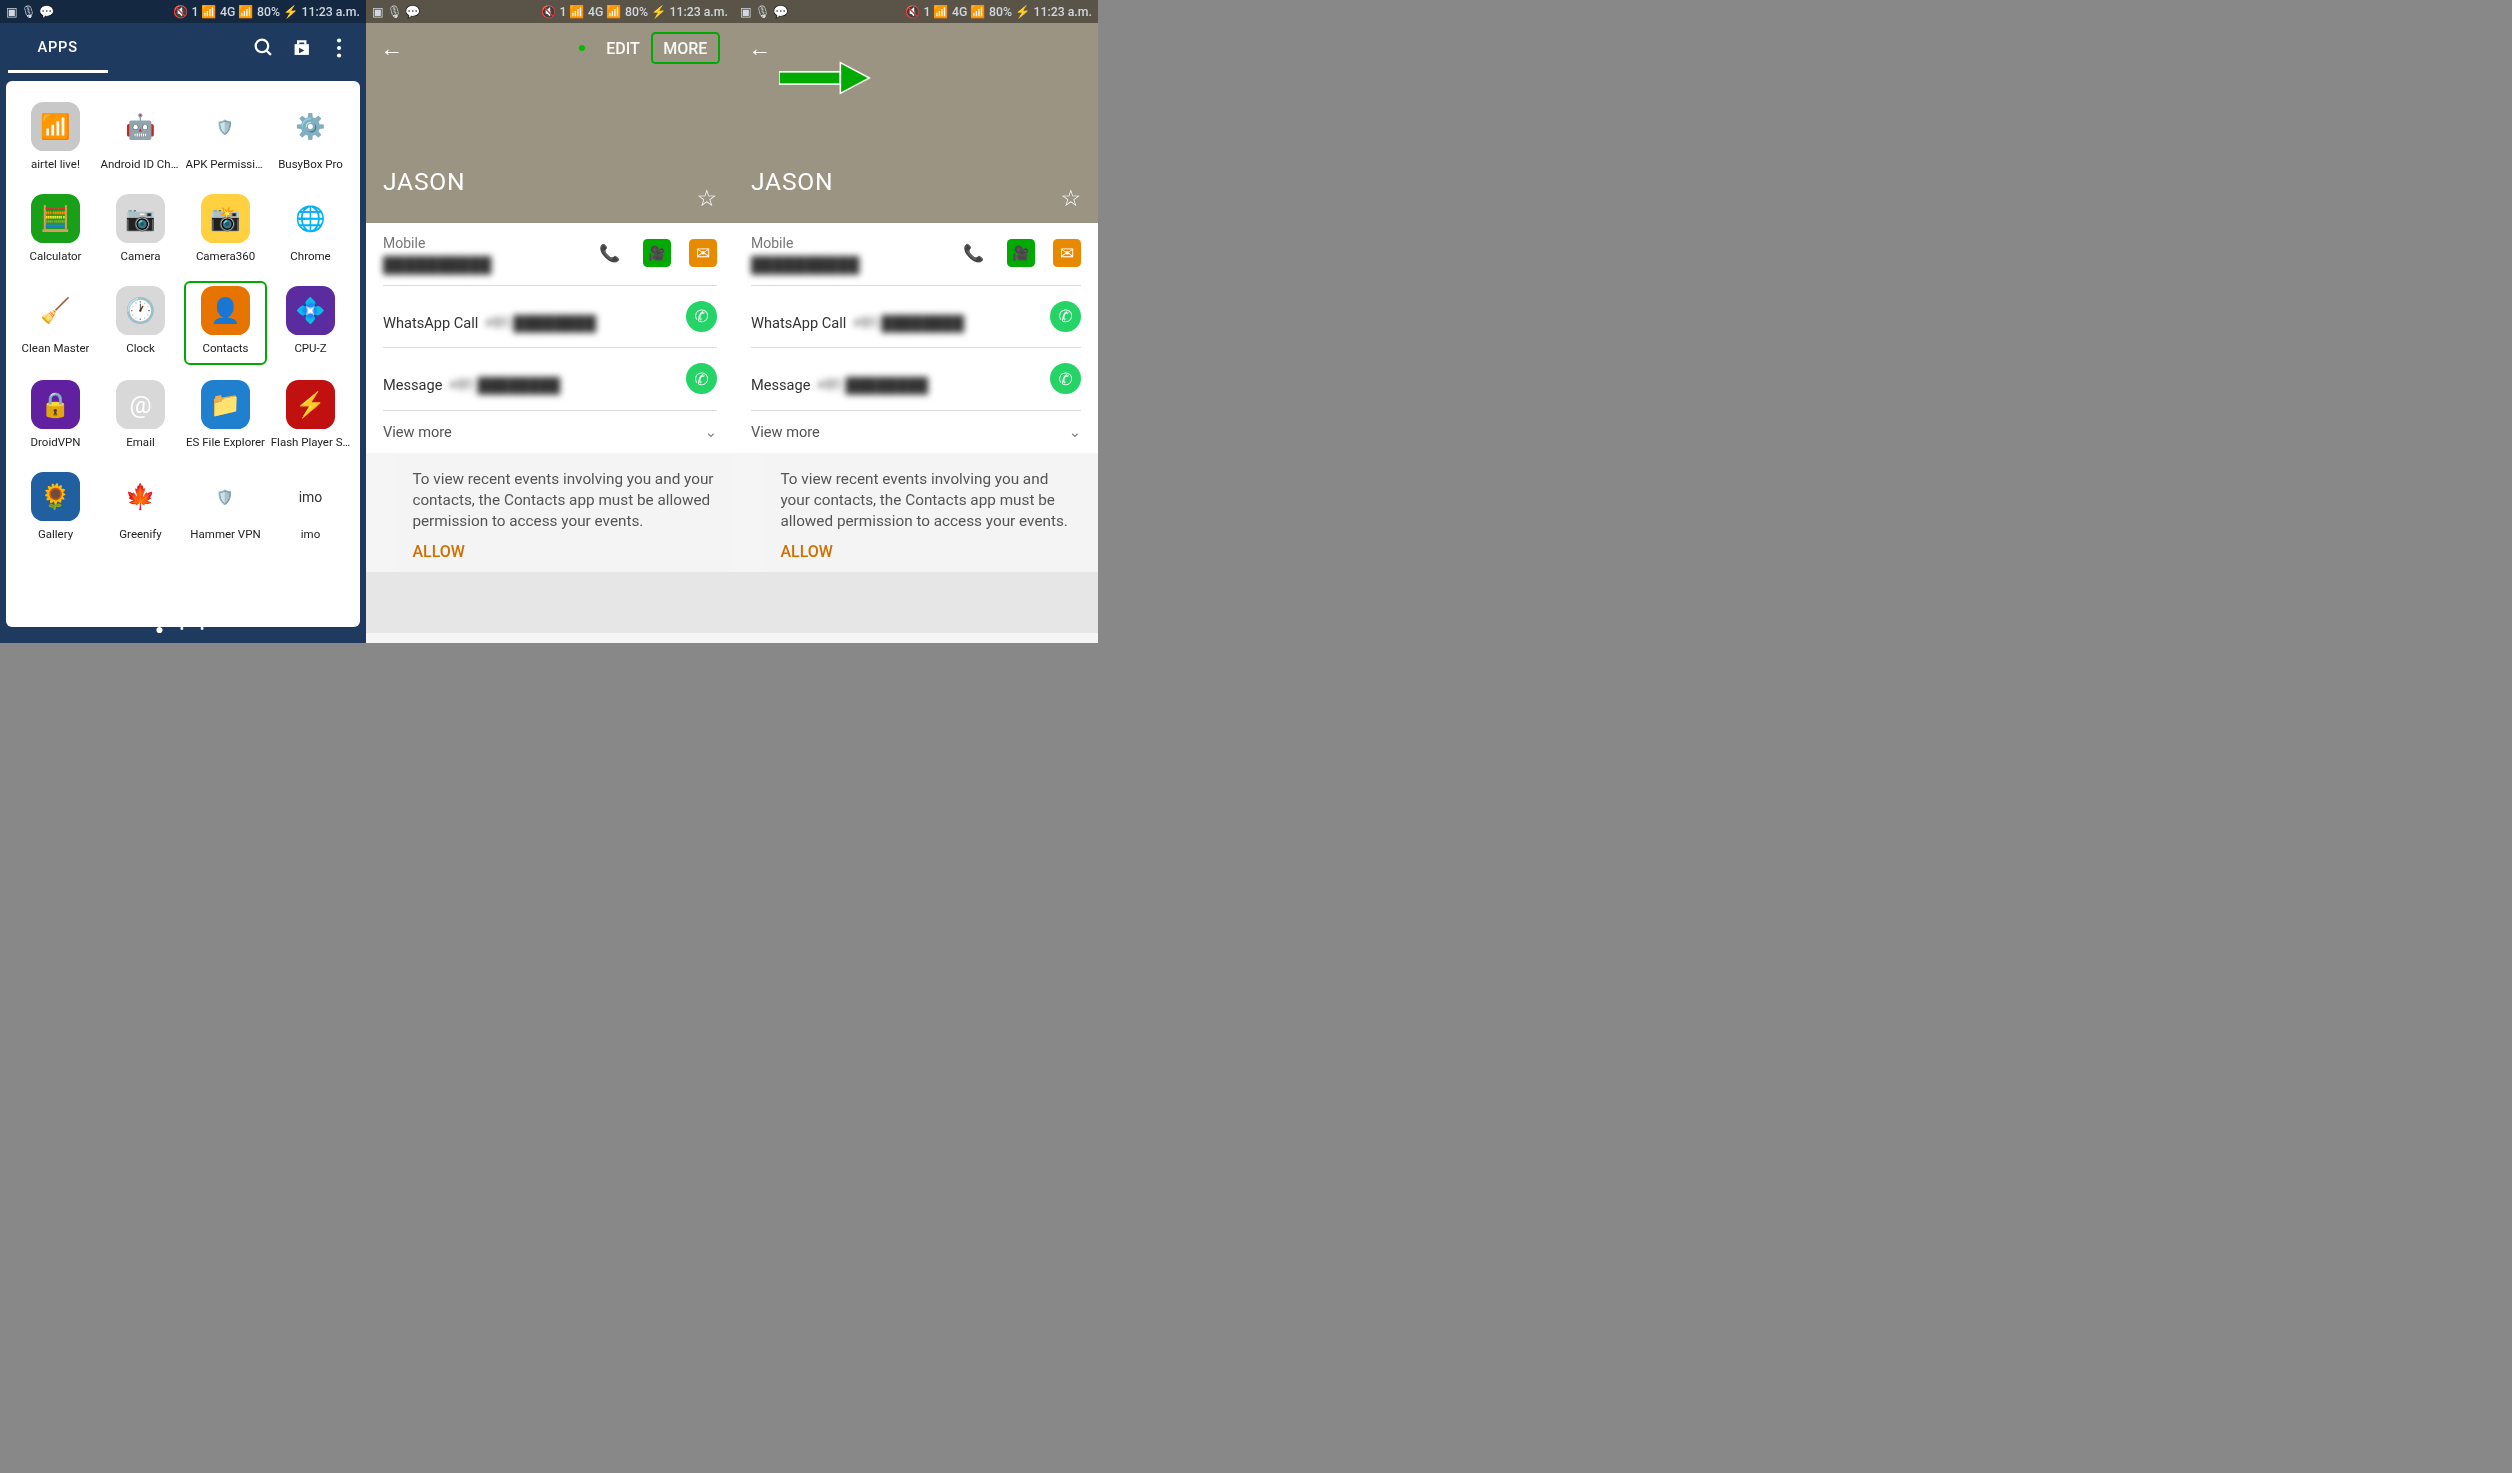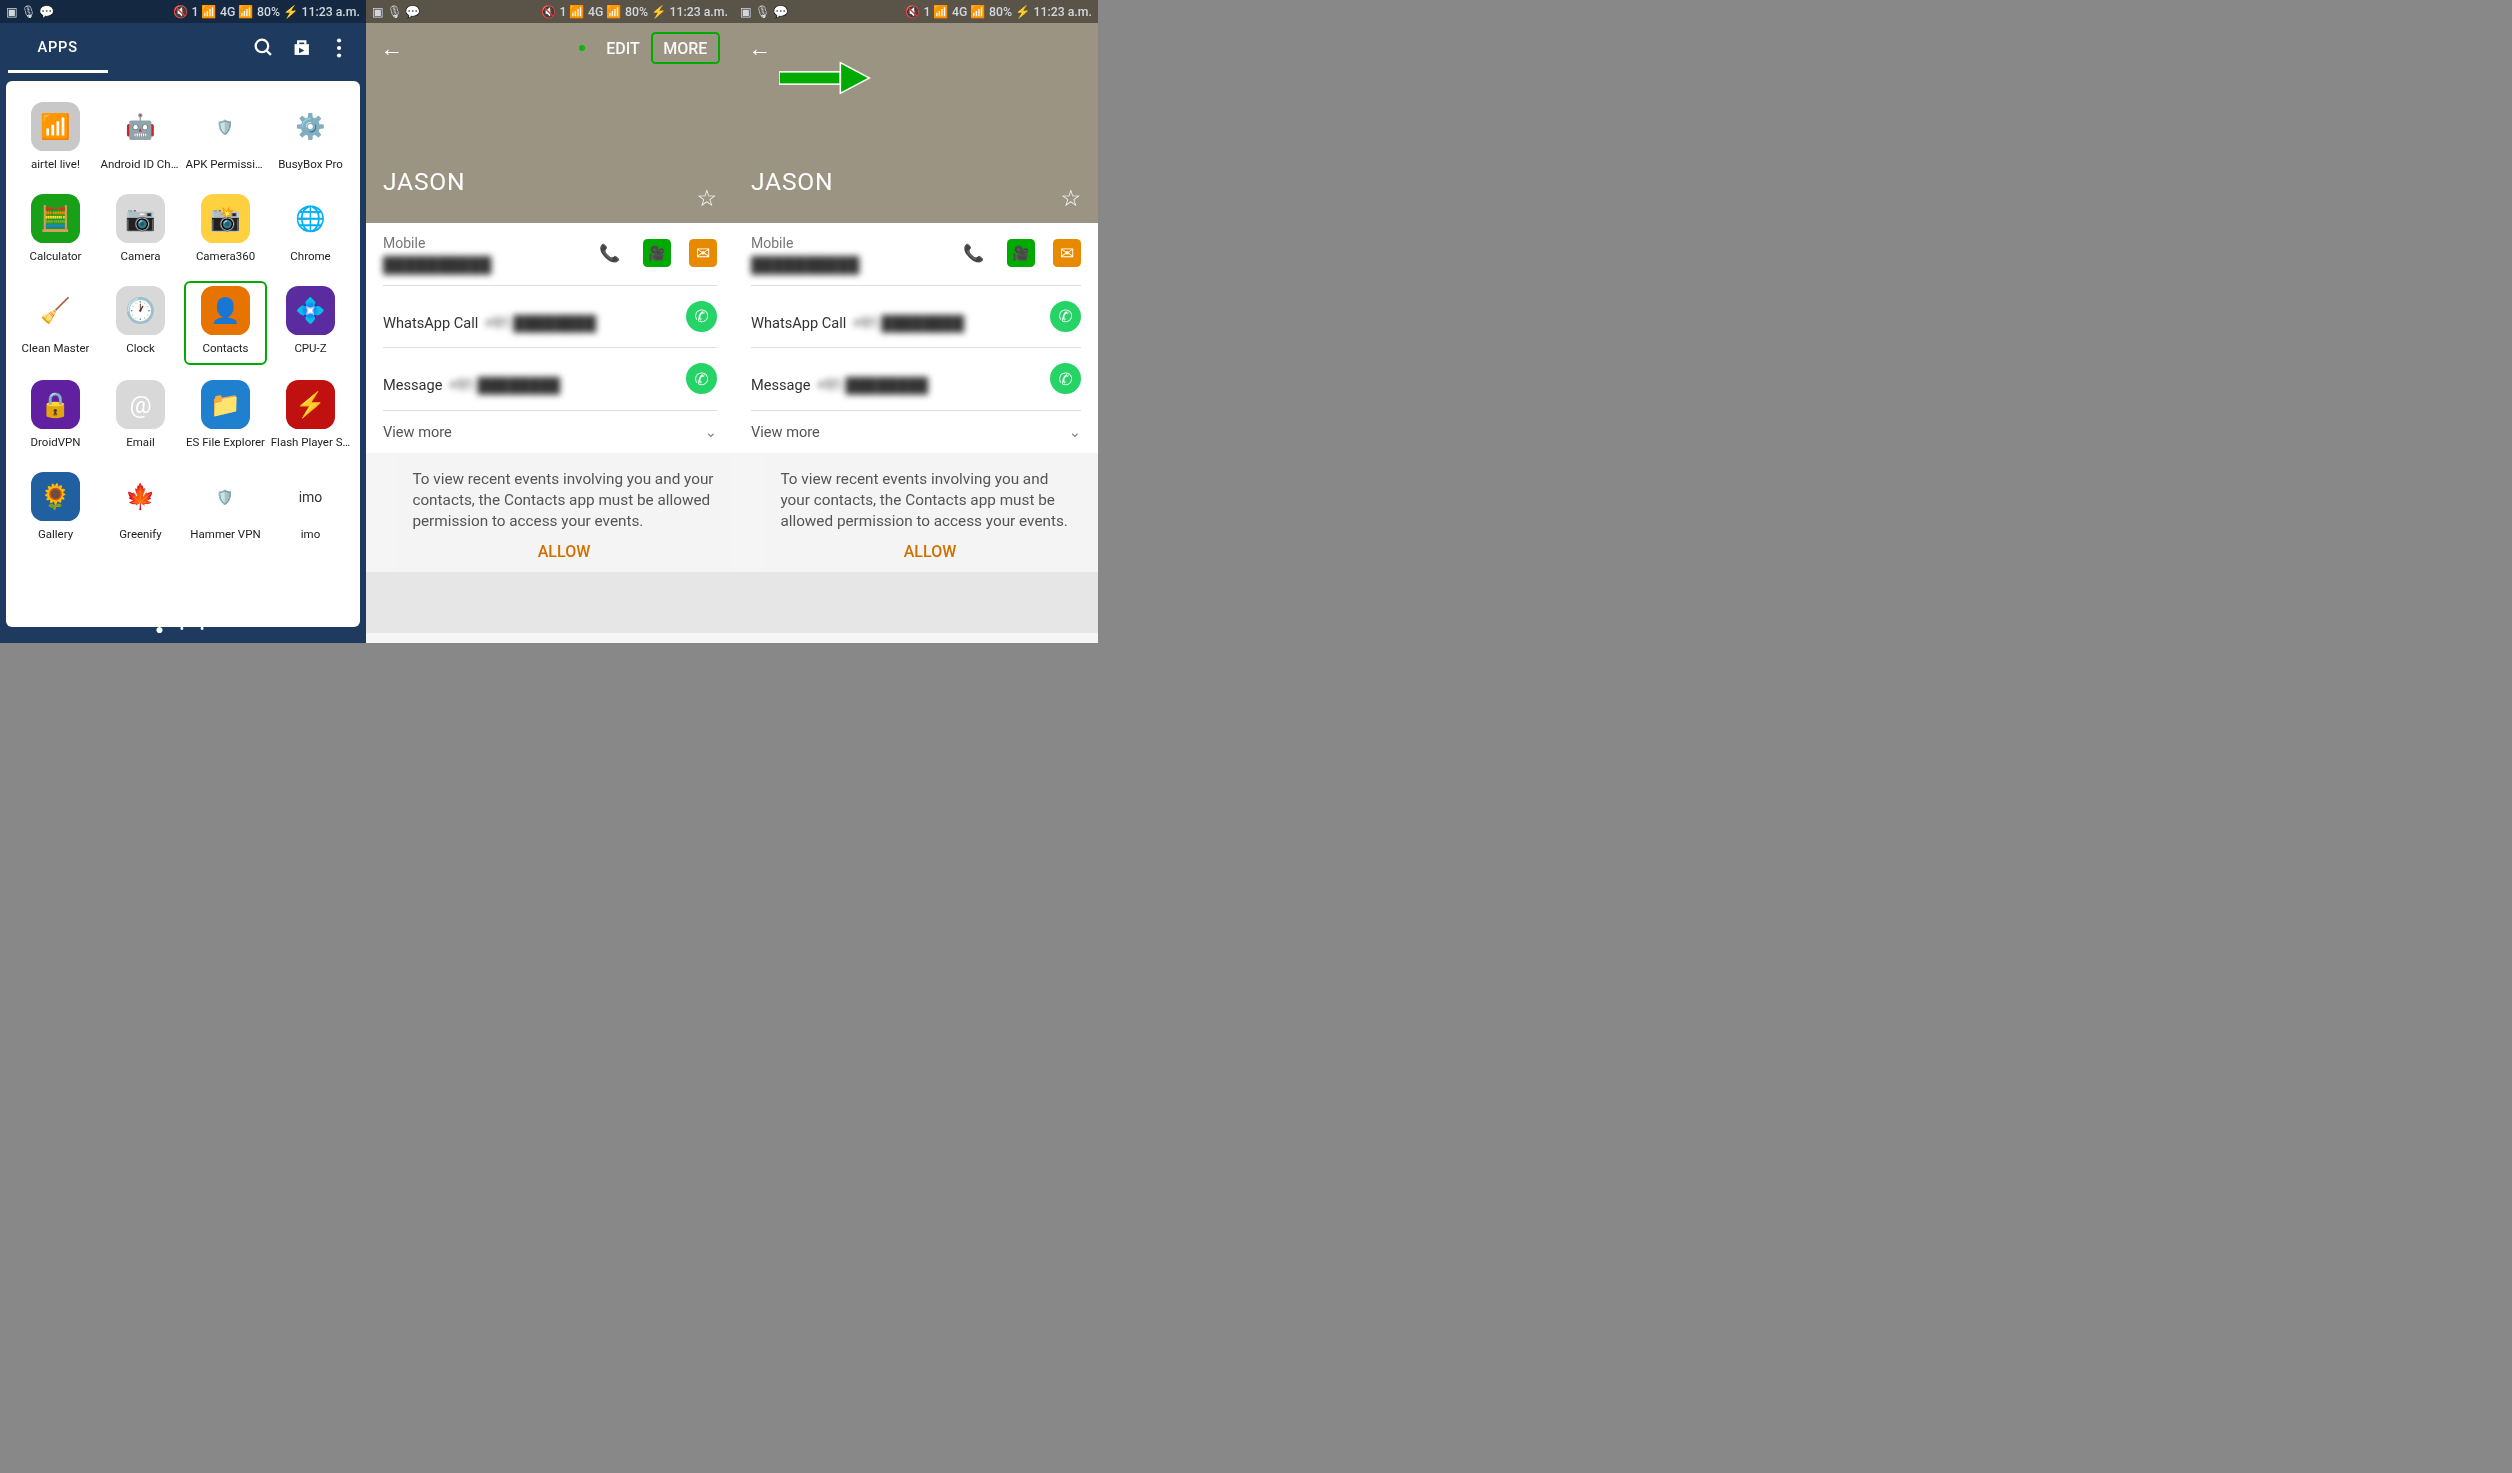--- a/index.html
+++ b/index.html
@@ -52,21 +52,21 @@
   .ic-msg { background: #e88a00; color: #fff; border-radius: 4.6px; padding: 1.5px 6.1px; }
   .divider { border: none; border-top: 0.8px solid #ddd; }
   .wa-row { display: flex; align-items: flex-end; justify-content: space-between; padding: 15.3px 0; font-size: 14.6px; color: #333; }
   .wa-num { filter: blur(3.1px); margin-left: 3.1px; }
   .wa-icon { width: 31px; height: 31px; background: #25d366; border-radius: 50%; display: flex; align-items: center; justify-content: center; color: #fff; font-size: 17px; }
   .view-more { display: flex; justify-content: space-between; padding: 12.3px 0; font-size: 14.6px; color: #555; }
   .chev { color: #888; }
 
   .perm-box { background: #f4f4f4; padding: 15.3px 18.4px 10.7px; margin-left: 28px; }
   .perm-text { font-size: 15.3px; color: #555; line-height: 1.4; }
-  .allow { text-align: center; color: #d07000; font-size: 16px; font-weight: 500; padding-top: 9.2px; }
+  .allow { text-align: left; color: #d07000; font-size: 16px; font-weight: 500; padding-top: 9.2px; }
 
   .rest { background: #e6e6e6; height: 61px; }
 
   
   .green-arrow { position: absolute; left: 45px; top: 38px; }
 
   
   .popup { position: absolute; right: 7.7px; top: 31px; width: 211px; background: #fff; border-radius: 3.1px; box-shadow: 0 4.6px 15.3px rgba(0,0,0,0.3); padding: 7.7px 0; }
   .popup-item { padding: 12.3px 15.3px; font-size: 17px; color: #222; }
   .popup-highlight { border: 2.3px solid #0a0; border-radius: 4.6px; margin: 1.5px 6.1px; padding: 7.7px 9.2px; }

